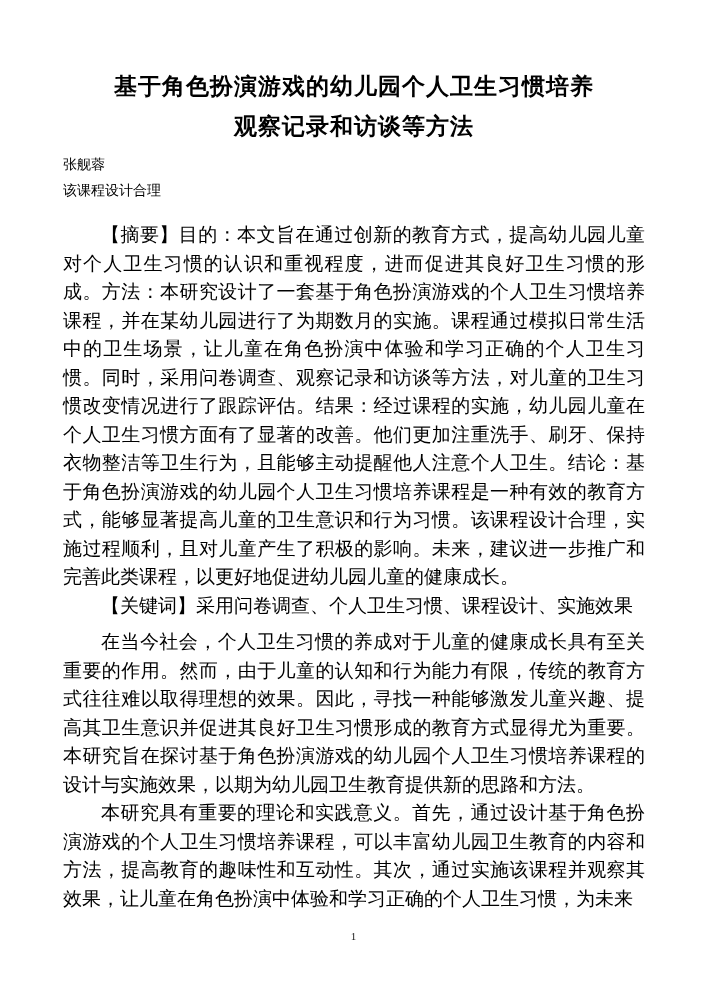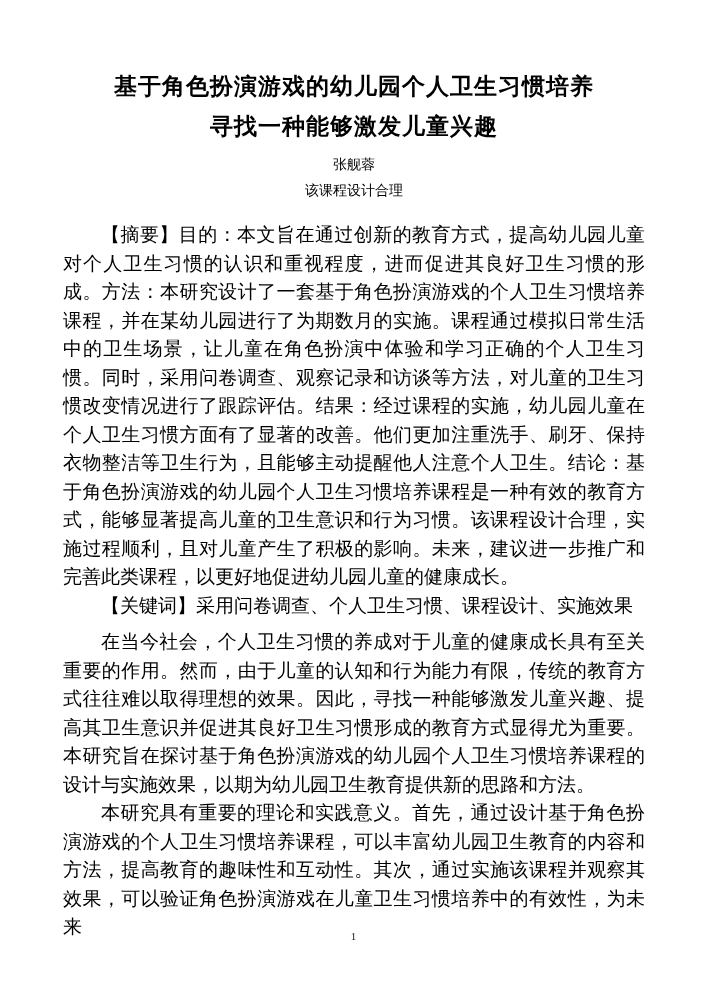--- a/index.html
+++ b/index.html
@@ -26,21 +26,20 @@
     line-height: 40px;
     font-weight: 700;
     text-align: center;
     letter-spacing: 1px;
   }
   .title-line {
     display: block;
   }
   .byline {
     margin-top: 5px;
-    text-align: center;
     font-size: 14px;
     line-height: 26px;
     font-weight: 400;
   }
   .abstract-block {
     margin-top: 17px;
   }
   .body-block {
     margin-top: 8px;
   }
@@ -63,34 +62,34 @@
   }
 </style>
 </head>
 <body>
 
 <div class="page">
   <div class="content">
 
     <h1 class="title">
       <span class="title-line">基于角色扮演游戏的幼儿园个人卫生习惯培养</span>
-      <span class="title-line">寻找一种能够激发儿童兴趣</span>
+      <span class="title-line">观察记录和访谈等方法</span>
     </h1>
 
     <div class="byline">
       <div>张舰蓉</div>
       <div>该课程设计合理</div>
     </div>
 
     <div class="abstract-block">
       <p class="para">【摘要】目的：本文旨在通过创新的教育方式，提高幼儿园儿童对个人卫生习惯的认识和重视程度，进而促进其良好卫生习惯的形成。方法：本研究设计了一套基于角色扮演游戏的个人卫生习惯培养课程，并在某幼儿园进行了为期数月的实施。课程通过模拟日常生活中的卫生场景，让儿童在角色扮演中体验和学习正确的个人卫生习惯。同时，采用问卷调查、观察记录和访谈等方法，对儿童的卫生习惯改变情况进行了跟踪评估。结果：经过课程的实施，幼儿园儿童在个人卫生习惯方面有了显著的改善。他们更加注重洗手、刷牙、保持衣物整洁等卫生行为，且能够主动提醒他人注意个人卫生。结论：基于角色扮演游戏的幼儿园个人卫生习惯培养课程是一种有效的教育方式，能够显著提高儿童的卫生意识和行为习惯。该课程设计合理，实施过程顺利，且对儿童产生了积极的影响。未来，建议进一步推广和完善此类课程，以更好地促进幼儿园儿童的健康成长。</p>
       <p class="para">【关键词】采用问卷调查、个人卫生习惯、课程设计、实施效果</p>
     </div>
 
     <div class="body-block">
       <p class="para">在当今社会，个人卫生习惯的养成对于儿童的健康成长具有至关重要的作用。然而，由于儿童的认知和行为能力有限，传统的教育方式往往难以取得理想的效果。因此，寻找一种能够激发儿童兴趣、提高其卫生意识并促进其良好卫生习惯形成的教育方式显得尤为重要。本研究旨在探讨基于角色扮演游戏的幼儿园个人卫生习惯培养课程的设计与实施效果，以期为幼儿园卫生教育提供新的思路和方法。</p>
-      <p class="para">本研究具有重要的理论和实践意义。首先，通过设计基于角色扮演游戏的个人卫生习惯培养课程，可以丰富幼儿园卫生教育的内容和方法，提高教育的趣味性和互动性。其次，通过实施该课程并观察其效果，可以验证角色扮演游戏在儿童卫生习惯培养中的有效性，为未来</p>
+      <p class="para">本研究具有重要的理论和实践意义。首先，通过设计基于角色扮演游戏的个人卫生习惯培养课程，可以丰富幼儿园卫生教育的内容和方法，提高教育的趣味性和互动性。其次，通过实施该课程并观察其效果，让儿童在角色扮演中体验和学习正确的个人卫生习惯，为未来</p>
     </div>
 
   </div>
 
   <div class="page-number">1</div>
 </div>
 
 </body></html>

